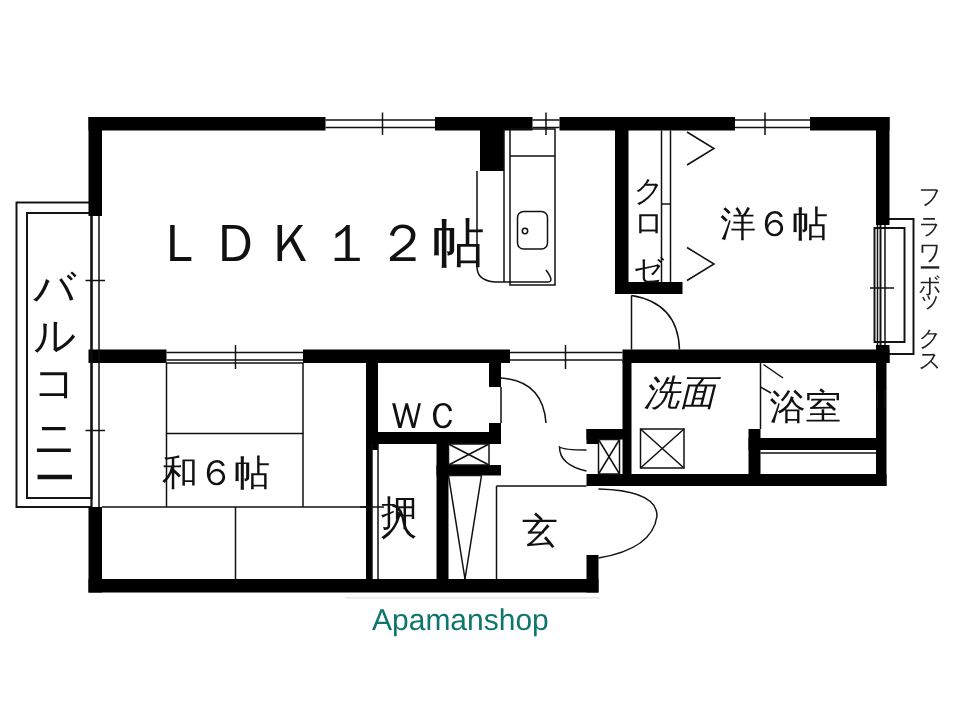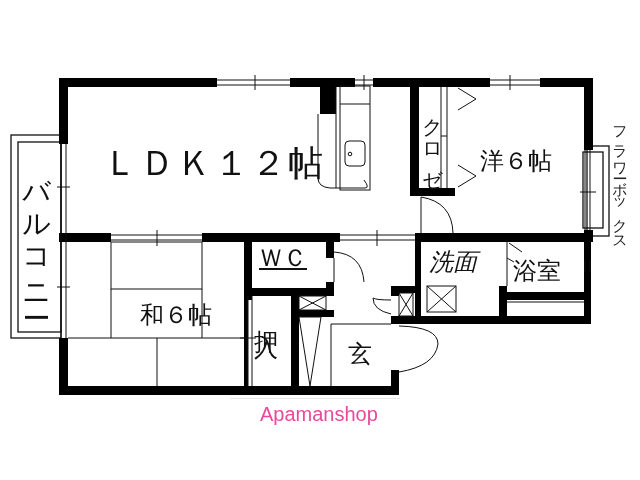--- a/index.html
+++ b/index.html
@@ -6,21 +6,21 @@
   body { width: 640px; height: 480px; position: relative; overflow: hidden; font-family: "DejaVu Sans", sans-serif; }
   #plan { position: absolute; left: 0; top: 0; width: 640px; height: 480px; }
   .lbl { position: absolute; color: #111; white-space: nowrap; line-height: 1; }
   .big { font-size: 35px; letter-spacing: 2px; }
   .mid { font-size: 24px; }
   .vert { writing-mode: vertical-rl; text-orientation: upright; }
   .balcony-lbl { font-size: 28px; letter-spacing: 4px; }
   .flower-lbl { font-size: 15px; letter-spacing: 1px; color: #222; }
   .closet-lbl { font-size: 20px; letter-spacing: 3px; }
   .oshi-lbl { font-size: 24px; letter-spacing: 4px; }
-  .brand { position: absolute; left: 260px; top: 403px; font-family: "Liberation Sans", sans-serif; font-size: 20px; color: #ec4899; }
+  .brand { position: absolute; left: 248px; top: 403px; font-family: "Liberation Sans", sans-serif; font-size: 20px; color: #0f766e; }
   .brand-line { position: absolute; left: 230px; top: 398px; width: 170px; height: 1px; background: #e8e8e8; }
 </style>
 </head>
 <body>
 
 <svg id="plan" viewBox="0 0 640 480" xmlns="http://www.w3.org/2000/svg">
   <g fill="none" stroke="#111" stroke-width="1.3">
 
     <rect x="11" y="135" width="50" height="203"></rect>
     <rect x="18" y="142" width="43" height="190"></rect>
@@ -153,24 +153,24 @@
       <line x1="456" y1="286" x2="427" y2="312"></line>
 
     <line x1="507" y1="240" x2="507" y2="286"></line>
     <line x1="507" y1="302" x2="584" y2="302"></line>
     <path d="M509 243 L522 252"></path>
     <path d="M507 258 L514 262"></path>
   </g>
 </svg>
 
 <div class="lbl big" style="left:103px; top:146px;">ＬＤＫ１２帖</div>
-<div class="lbl mid" style="left:480px; top:137px;margin-top:12px;">洋６帖</div>
-<div class="lbl mid" style="left:108px; top:303px;margin-left:32px;">和６帖</div>
+<div class="lbl mid" style="left:480px; top:137px;">洋６帖</div>
+<div class="lbl mid" style="left:108px; top:303px;">和６帖</div>
 <div class="lbl vert closet-lbl" style="left:423px; top:104px;">クロゼ</div>
-<div class="lbl mid" style="left:259px; top:246px;text-decoration:underline;">ＷＣ</div>
+<div class="lbl mid" style="left:259px; top:265px;">ＷＣ</div>
 <div class="lbl mid" style="left:429px; top:250px;font-style:italic;">洗面</div>
 <div class="lbl mid" style="left:513px; top:259px;">浴室</div>
 <div class="lbl mid" style="left:348px; top:342px;">玄</div>
 <div class="lbl vert oshi-lbl" style="left:254px; top:311px;">押入</div>
 <div class="lbl vert balcony-lbl" style="left:22px; top:160px;">バルコニー</div>
 <div class="lbl vert flower-lbl" style="left:612px; top:116px;">フラワーボックス</div>
 
 <div class="brand-line"></div>
 <div class="brand">Apamanshop</div>
 

